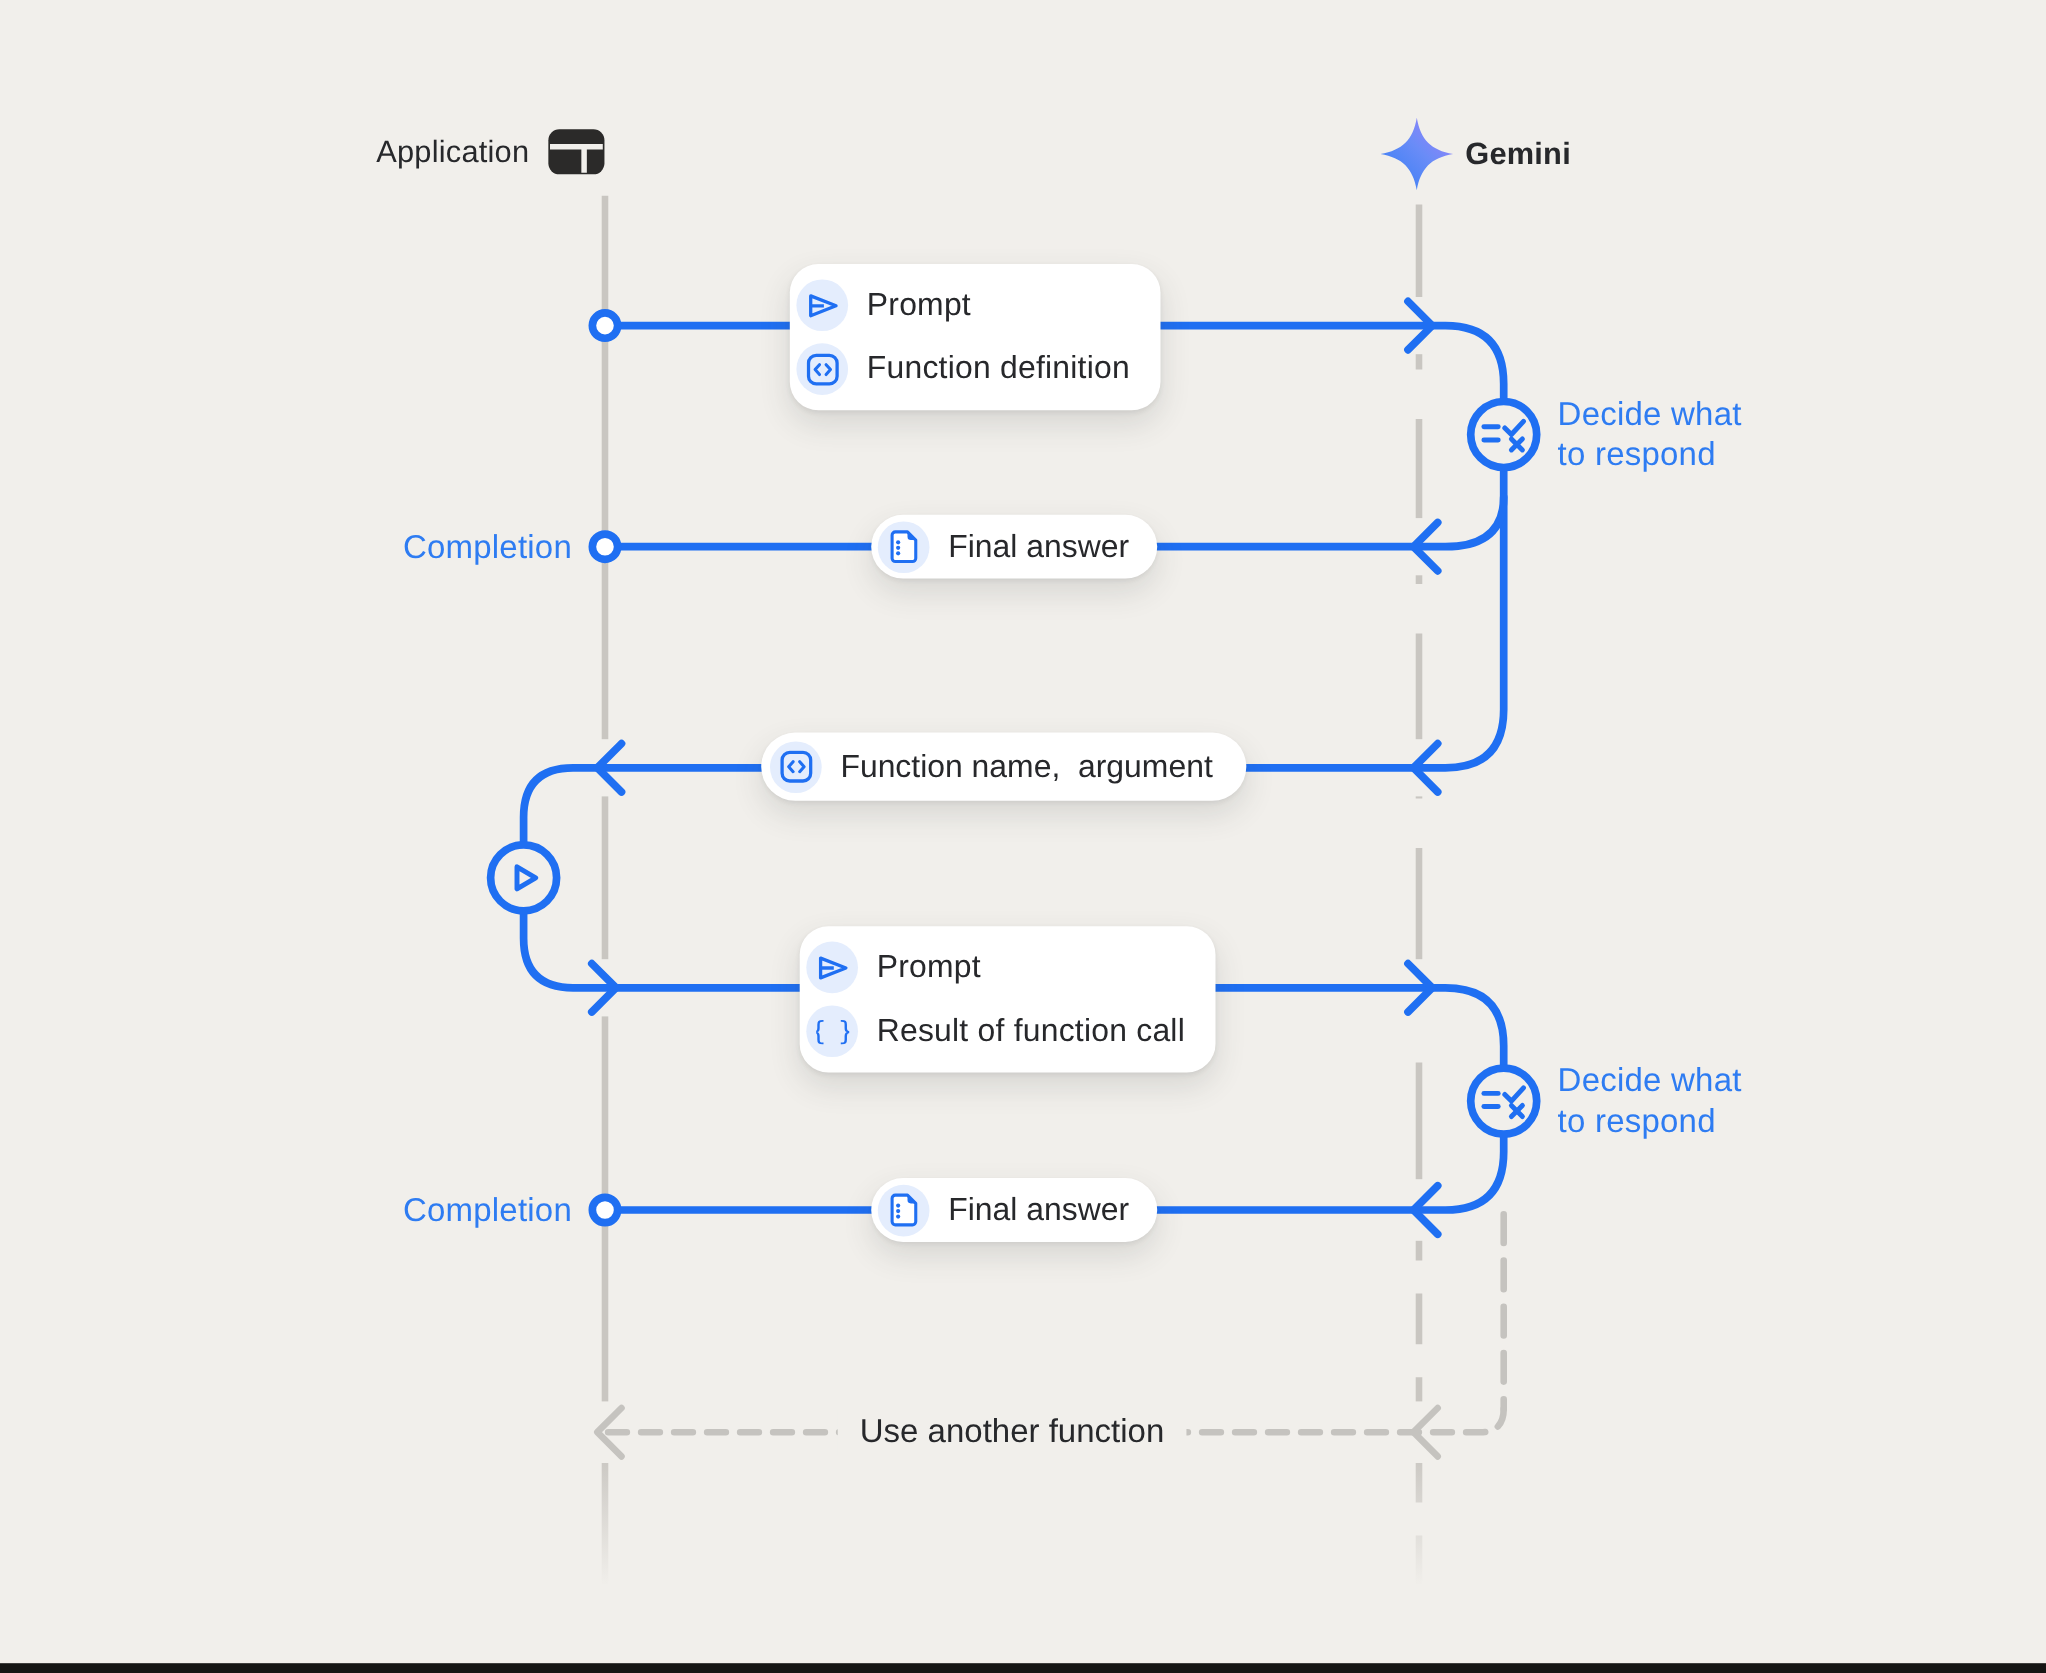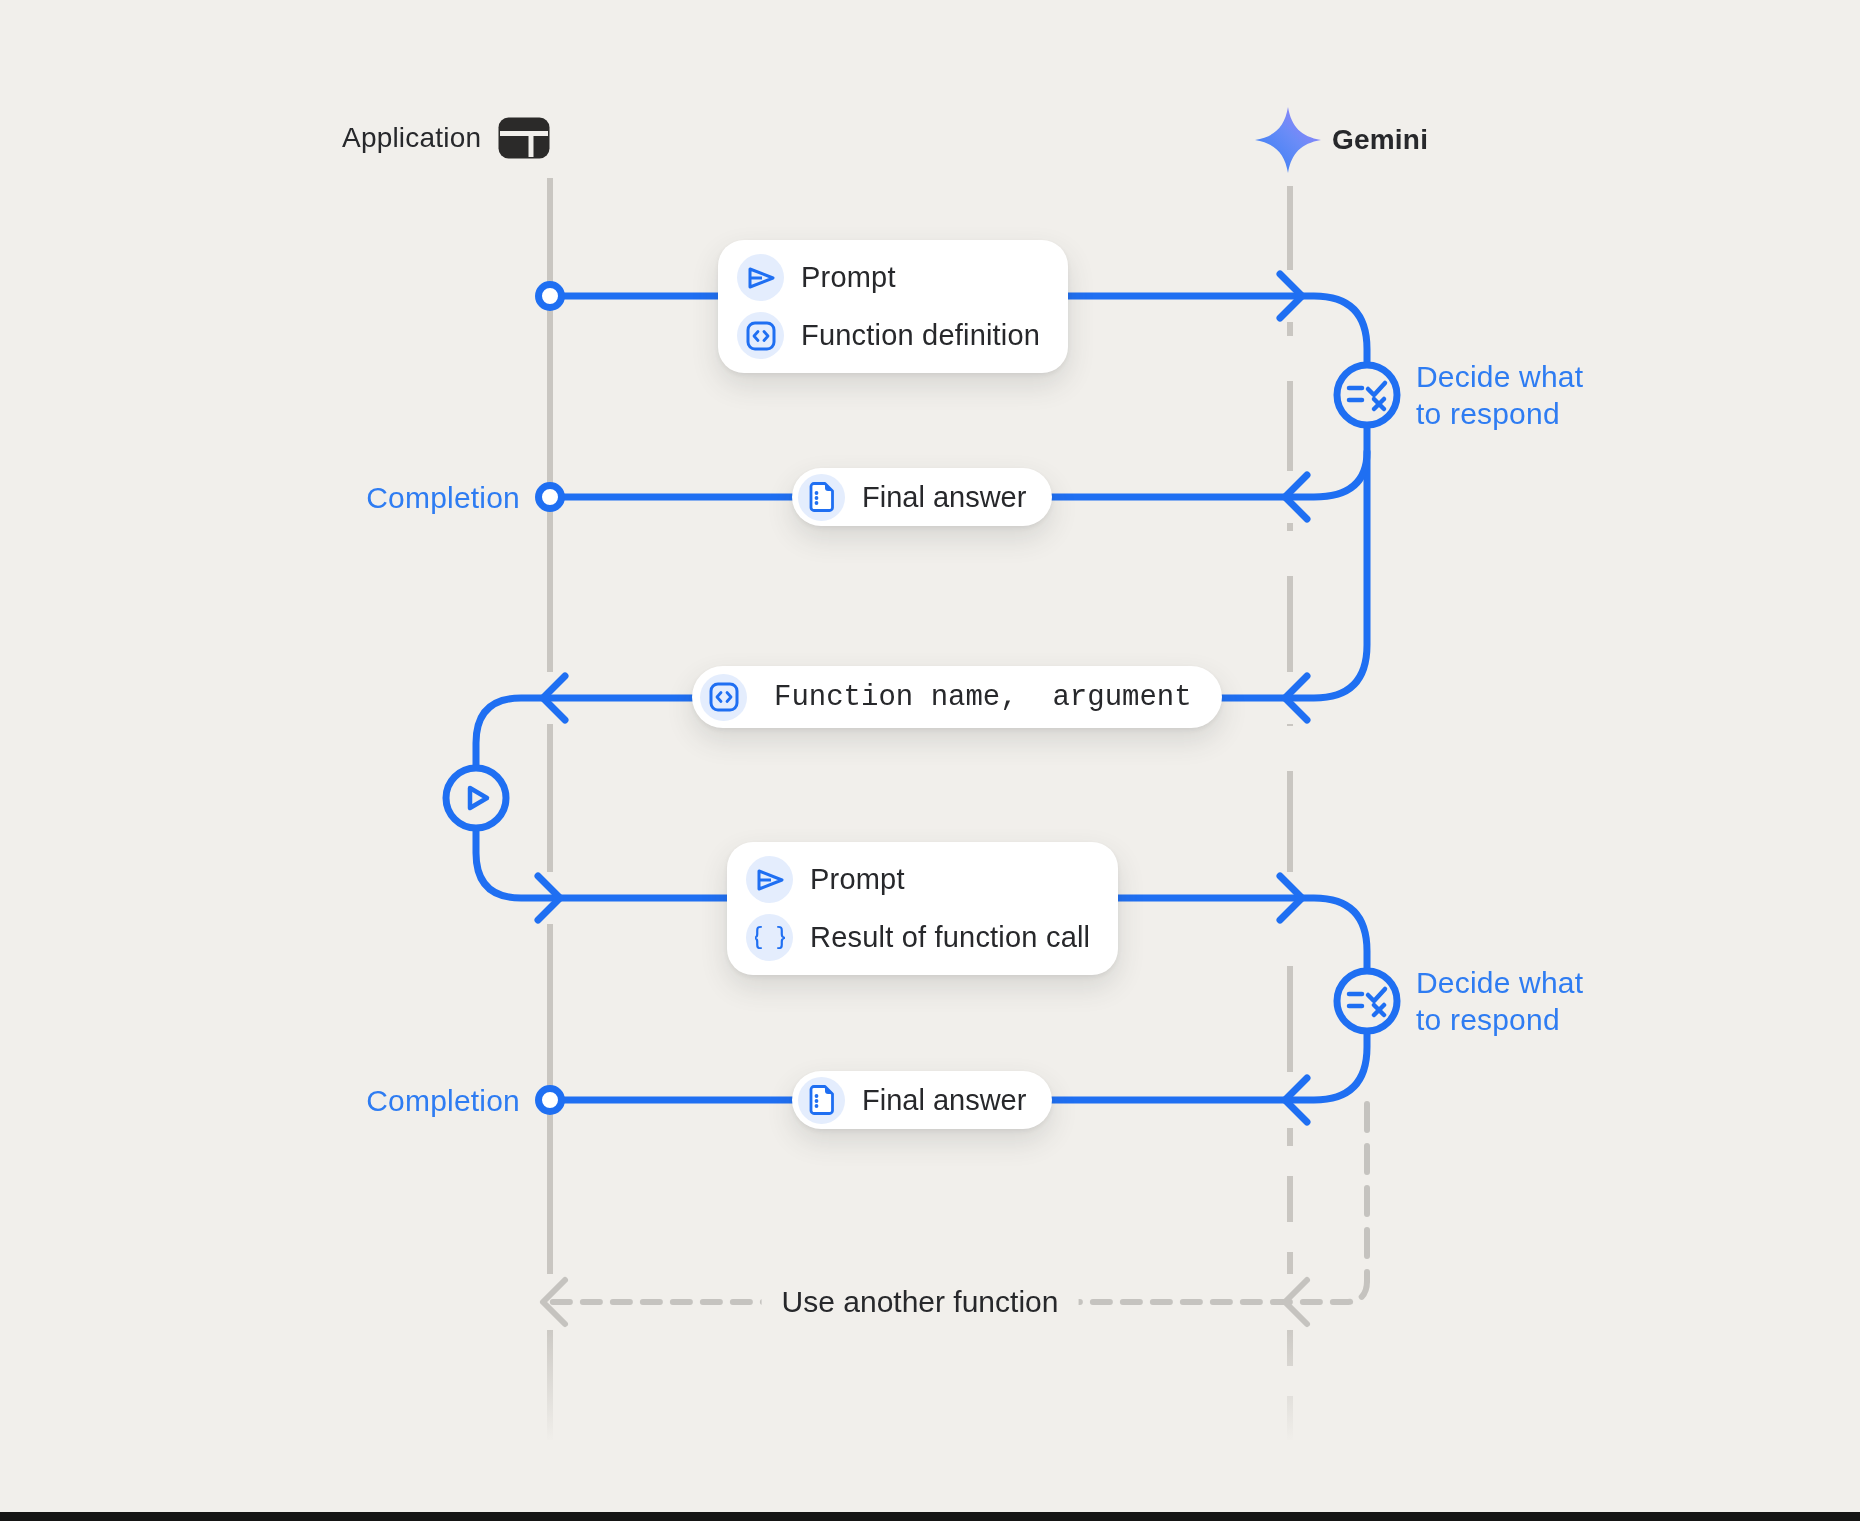--- a/index.html
+++ b/index.html
@@ -15,21 +15,21 @@
     position:absolute;display:flex;align-items:center;
     color:#27282b;font-size:28px;letter-spacing:.2px;
   }
   .actor-app{left:342px;top:112px;height:52px;gap:16px;}
   .actor-gemini{left:1252px;top:100px;height:80px;gap:8px;font-weight:bold;}
   .msg-box{
     position:absolute;background:#ffffff;
     box-shadow:0 2px 4px rgba(60,64,67,.08),0 12px 28px rgba(60,64,67,.14);
     display:flex;flex-direction:column;justify-content:center;
   }
-  .box-tall{border-radius:26px;padding:14px 28px 14px 19px;gap:11px;}
+  .box-tall{border-radius:26px;padding:14px 28px 14px 6px;gap:11px;}
   .box-pill{flex-direction:row;align-items:center;}
   .msg-row{display:flex;align-items:center;gap:17px;}
   .msg-row span{font-size:29px;color:#27282b;white-space:pre-wrap;letter-spacing:.2px;}
   .icon-chip{
     width:47px;height:47px;border-radius:50%;background:#e4edfd;
     display:flex;align-items:center;justify-content:center;flex:none;
   }
   .blue-label{
     position:absolute;color:#2e7cf2;font-size:30px;line-height:37px;letter-spacing:.2px;
   }
@@ -180,21 +180,21 @@
         <path d="M6,2.5 H17 L24.5,10 V26.5 a3,3 0 0 1 -3,3 H6 a3,3 0 0 1 -3,-3 V5.5 a3,3 0 0 1 3,-3 Z" fill="#ffffff" stroke="#1f6ff2" stroke-width="2.8" stroke-linejoin="round"></path>
         <path d="M17,2.5 V7 a3,3 0 0 0 3,3 h4.5 Z" fill="#1f6ff2"></path>
         <circle cx="8.5" cy="12" r="1.9" fill="#1f6ff2"></circle>
         <circle cx="8.5" cy="17" r="1.9" fill="#1f6ff2"></circle>
         <circle cx="8.5" cy="22" r="1.9" fill="#1f6ff2"></circle>
       </svg>
     </span>
     <span style="font-size:29px;color:#27282b;">Final answer</span>
   </div>
 
-  <div class="msg-box box-pill" style="left:692px;top:666px;height:62px;border-radius:31px;padding:0 30px 0 8px;gap:27px;font-family:Liberation Mono, monospace;">
+  <div class="msg-box box-pill" style="left:692px;top:666px;height:62px;border-radius:31px;padding:0 30px 0 8px;gap:17px;">
     <span class="icon-chip">
       <svg width="30" height="30" viewBox="0 0 30 30">
         <rect x="2" y="2" width="26" height="26" rx="7" fill="none" stroke="#1f6ff2" stroke-width="3"></rect>
         <polyline points="12,10.5 8,15 12,19.5" fill="none" stroke="#1f6ff2" stroke-width="2.8" stroke-linecap="round" stroke-linejoin="round"></polyline>
         <polyline points="18,10.5 22,15 18,19.5" fill="none" stroke="#1f6ff2" stroke-width="2.8" stroke-linecap="round" stroke-linejoin="round"></polyline>
       </svg>
     </span>
     <span style="font-size:29px;color:#27282b;white-space:pre-wrap;">Function name,  argument</span>
   </div>
 

